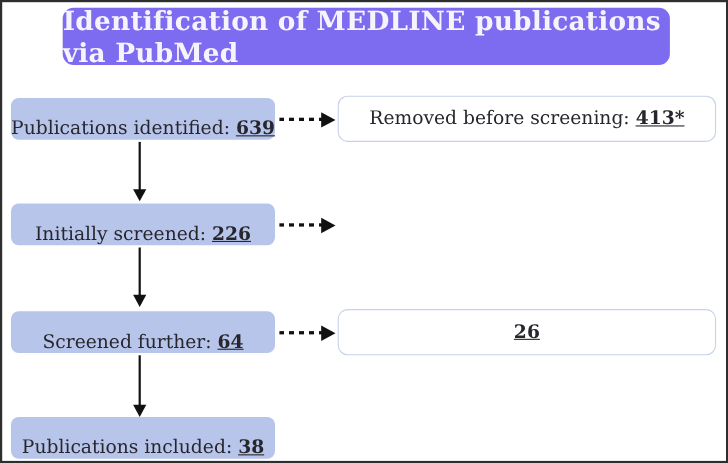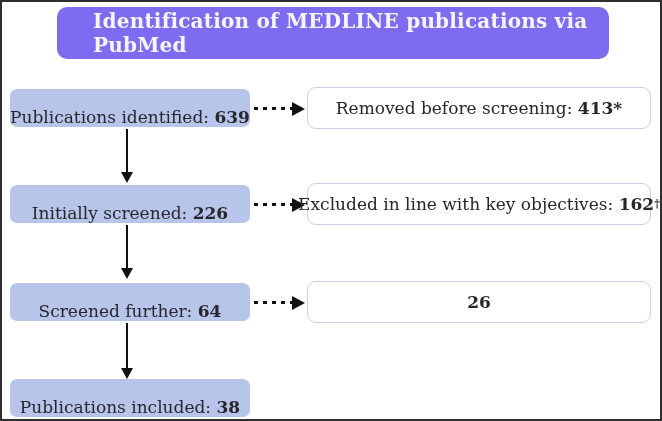--- a/index.html
+++ b/index.html
@@ -8,38 +8,37 @@
     border:2px solid #2e2e2e;background:#ffffff;overflow:hidden;
     font-family:"DejaVu Serif","Liberation Serif",serif;
     color:var(--text,#26262c);
   }
   .banner{
     position:absolute;left:55px;top:5px;width:552px;height:52px;
     background:var(--header-bg,#7d6cf0);border-radius:10px;
     display:flex;align-items:center;justify-content:center;
   }
   .banner .title{
-    color:var(--header-text,#f7f3fb);font-size:20px;font-weight:bold;
+    color:var(--header-text,#f7f3fb);font-size:24px;font-weight:bold;
     letter-spacing:.2px;
-    padding-left:36px;
   }
   .lbox{
     position:absolute;left:8px;width:240px;height:38px;
     background:var(--left-box-bg,#b8c5eb);border-radius:7px;
     display:flex;align-items:flex-end;justify-content:center;
     font-size:17px;white-space:pre;
   }
   .rbox{
     position:absolute;left:305px;width:344px;height:42px;
     background:#ffffff;border:1.5px solid var(--right-box-border,#c7d1e9);
     border-radius:9px;box-sizing:border-box;
     display:flex;align-items:center;justify-content:center;
     font-size:17px;white-space:pre;
   }
-  .lbox b,.rbox b{font-weight:bold;}
+  .lbox b,.rbox b{font-weight:bold;text-decoration:underline;}
   .rbox sup{font-size:11px;font-weight:bold;line-height:0;vertical-align:6px;}
   .l1{top:87px}.l2{top:183px}.l3{top:281px}.l4{top:377px}
   .rb1{top:85px}.rb2{top:181px}.rb3{top:279px}
   .varrow{
     position:absolute;left:124px;width:2px;background:var(--arrow,#111);
   }
   .varrow::after{
     content:"";position:absolute;left:-5px;bottom:-10px;width:0;height:0;
     border-left:6px solid transparent;border-right:6px solid transparent;
     border-top:11px solid var(--arrow,#111);
@@ -73,23 +72,20 @@
   <div class="darrow da1"></div>
   <div class="rbox rb1">
     <span>Removed before screening: </span><b>413*</b><sup></sup>
   </div>
   <div class="varrow va1"></div>
 
   <div class="lbox l2">
     <span>Initially screened: </span><b>226</b>
   </div>
   <div class="darrow da2"></div>
-  <div class="rbox rb2">
-    <span>Excluded in line with key objectives: </span><b>162</b><sup>†</sup>
-  </div>
   <div class="varrow va2"></div>
 
   <div class="lbox l3">
     <span>Screened further: </span><b>64</b>
   </div>
   <div class="darrow da3"></div>
   <div class="rbox rb3">
     <b>26</b><sup></sup>
   </div>
   <div class="varrow va3"></div>

